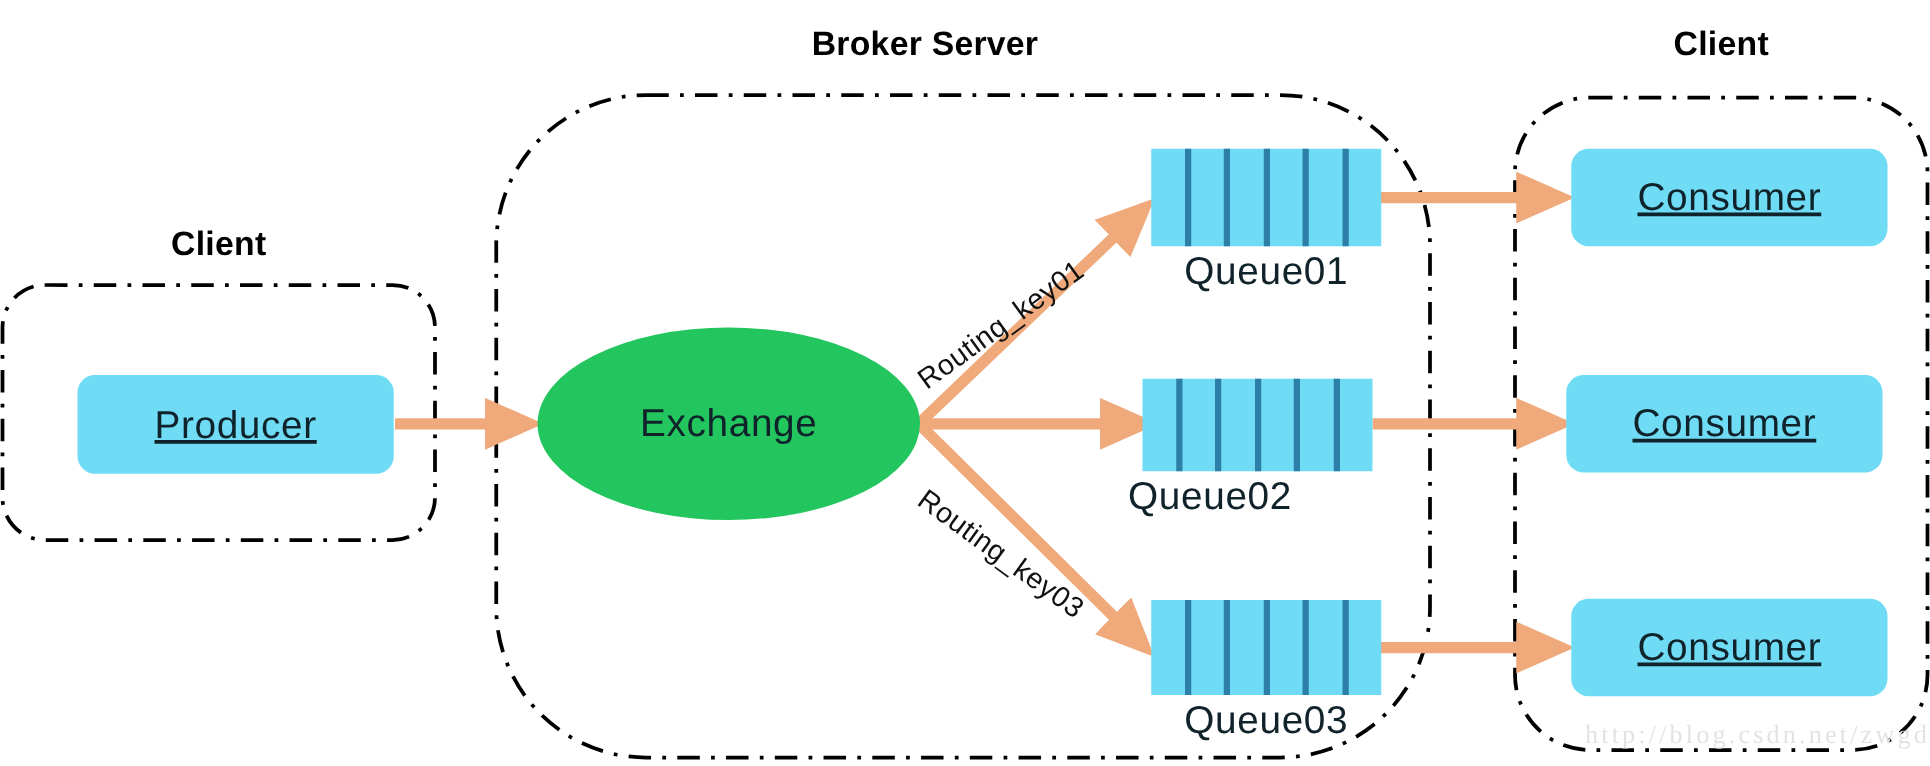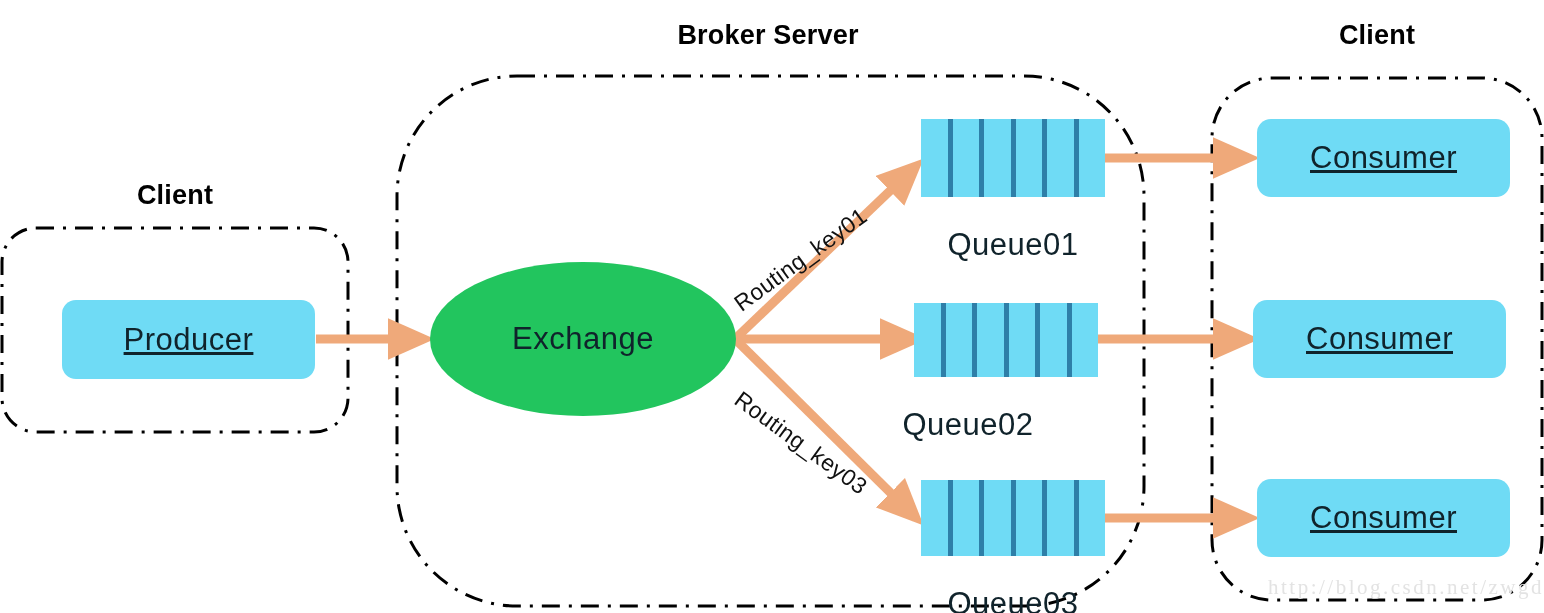--- a/index.html
+++ b/index.html
@@ -75,21 +75,20 @@
   .queue-cell:last-child {
     border-right: none;
   }
   .queue-label {
     position: absolute;
     font-size: 31px;
     color: #10232b;
     white-space: nowrap;
     text-align: center;
     letter-spacing: 0.5px;
-    margin-top: 28px;
   }
   
   .edge-label {
     position: absolute;
     font-size: 23px;
     color: #111111;
     white-space: nowrap;
     letter-spacing: 0.3px;
   }
   .rot-up {
@@ -138,21 +137,21 @@
 
     <line x1="1104" y1="158" x2="1249" y2="158" stroke="#EFA97A" stroke-width="9" marker-end="url(#arrowhead)"></line>
 
     <line x1="1098" y1="339" x2="1249" y2="339" stroke="#EFA97A" stroke-width="9" marker-end="url(#arrowhead)"></line>
 
     <line x1="1104" y1="518" x2="1249" y2="518" stroke="#EFA97A" stroke-width="9" marker-end="url(#arrowhead)"></line>
   </svg>
 
   <div class="group-title" style="left:90px; top:180px; width:170px;">Client</div>
 
-  <div class="group-title" style="left:660px; top:20px; width:216px;">Broker Server</div>
+  <div class="group-title" style="left:632px; top:20px; width:216px;">Broker Server</div>
 
   <div class="group-title" style="left:1292px; top:20px; width:170px;">Client</div>
 
   <div class="node-box" style="left:62px; top:300px; width:253px; height:79px;">Producer</div>
 
   <div class="ellipse-node" style="left:430px; top:262px; width:306px; height:154px;">Exchange</div>
 
   <div class="edge-label rot-up" style="left:745px; top:290px;">Routing_key01</div>
 
 

